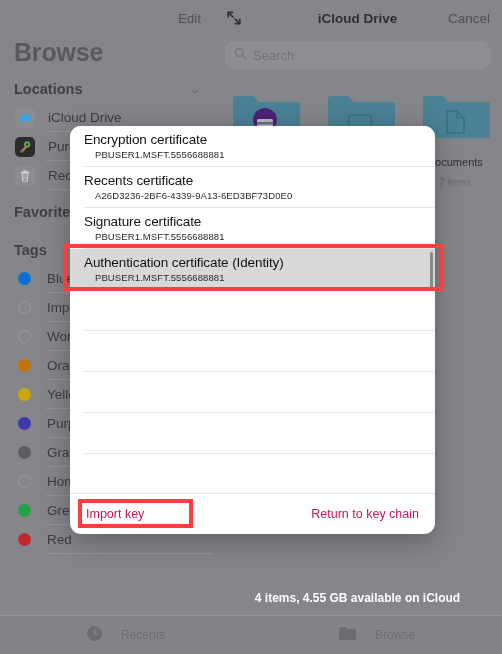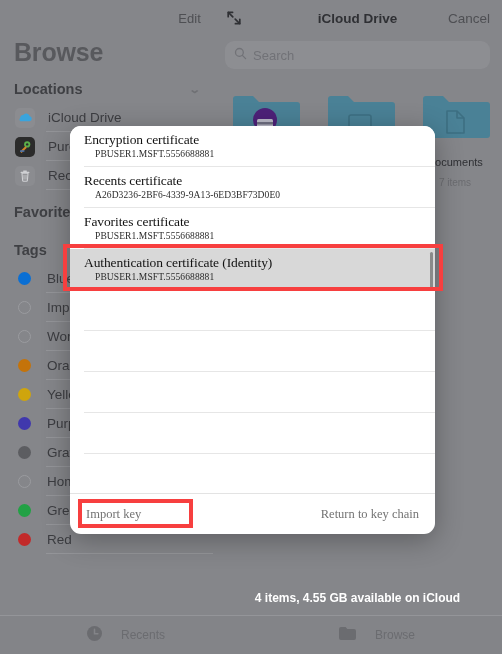--- a/index.html
+++ b/index.html
@@ -211,21 +211,20 @@
   
   .modal {
     position: absolute;
     left: 70px; top: 126px;
     width: 365px; height: 408px;
     background: #ffffff;
     border-radius: 11px;
     box-shadow: 0 6px 28px rgba(0,0,0,.30);
     overflow: hidden;
     box-sizing: border-box;
-    font-family: Liberation Serif, serif;
   }
   .cert-list {
     position: relative;
     height: 367px;
     box-sizing: border-box;
   }
   .cert-row {
     height: 41px;
     padding: 5px 14px 0 14px;
     box-sizing: border-box;
@@ -265,21 +264,21 @@
     height: 41px;
     border-top: 1px solid #e3e3e3;
     display: flex;
     align-items: center;
     justify-content: space-between;
     padding: 0 16px;
     box-sizing: border-box;
   }
   .link-button {
     font-size: 12.5px;
-    color: #737373;
+    color: #be185d;
   }
 
   
   .redbox {
     position: absolute;
     border: 4px solid #f73f3f;
     box-sizing: border-box;
     pointer-events: none;
     z-index: 40;
   }
@@ -497,21 +496,21 @@
       <span class="row-sep"></span>
     </div>
 
     <div class="cert-row">
       <div class="cert-title">Recents certificate</div>
       <div class="cert-sub">A26D3236-2BF6-4339-9A13-6ED3BF73D0E0</div>
       <span class="row-sep"></span>
     </div>
 
     <div class="cert-row">
-      <div class="cert-title">Favorites certificate</div>
+      <div class="cert-title">Signature certificate</div>
       <div class="cert-sub">PBUSER1.MSFT.5556688881</div>
       <span class="row-sep"></span>
     </div>
 
     <div class="cert-row selected">
       <div class="cert-title">Authentication certificate (Identity)</div>
       <div class="cert-sub">PBUSER1.MSFT.5556688881</div>
       <span class="row-sep"></span>
     </div>
 

